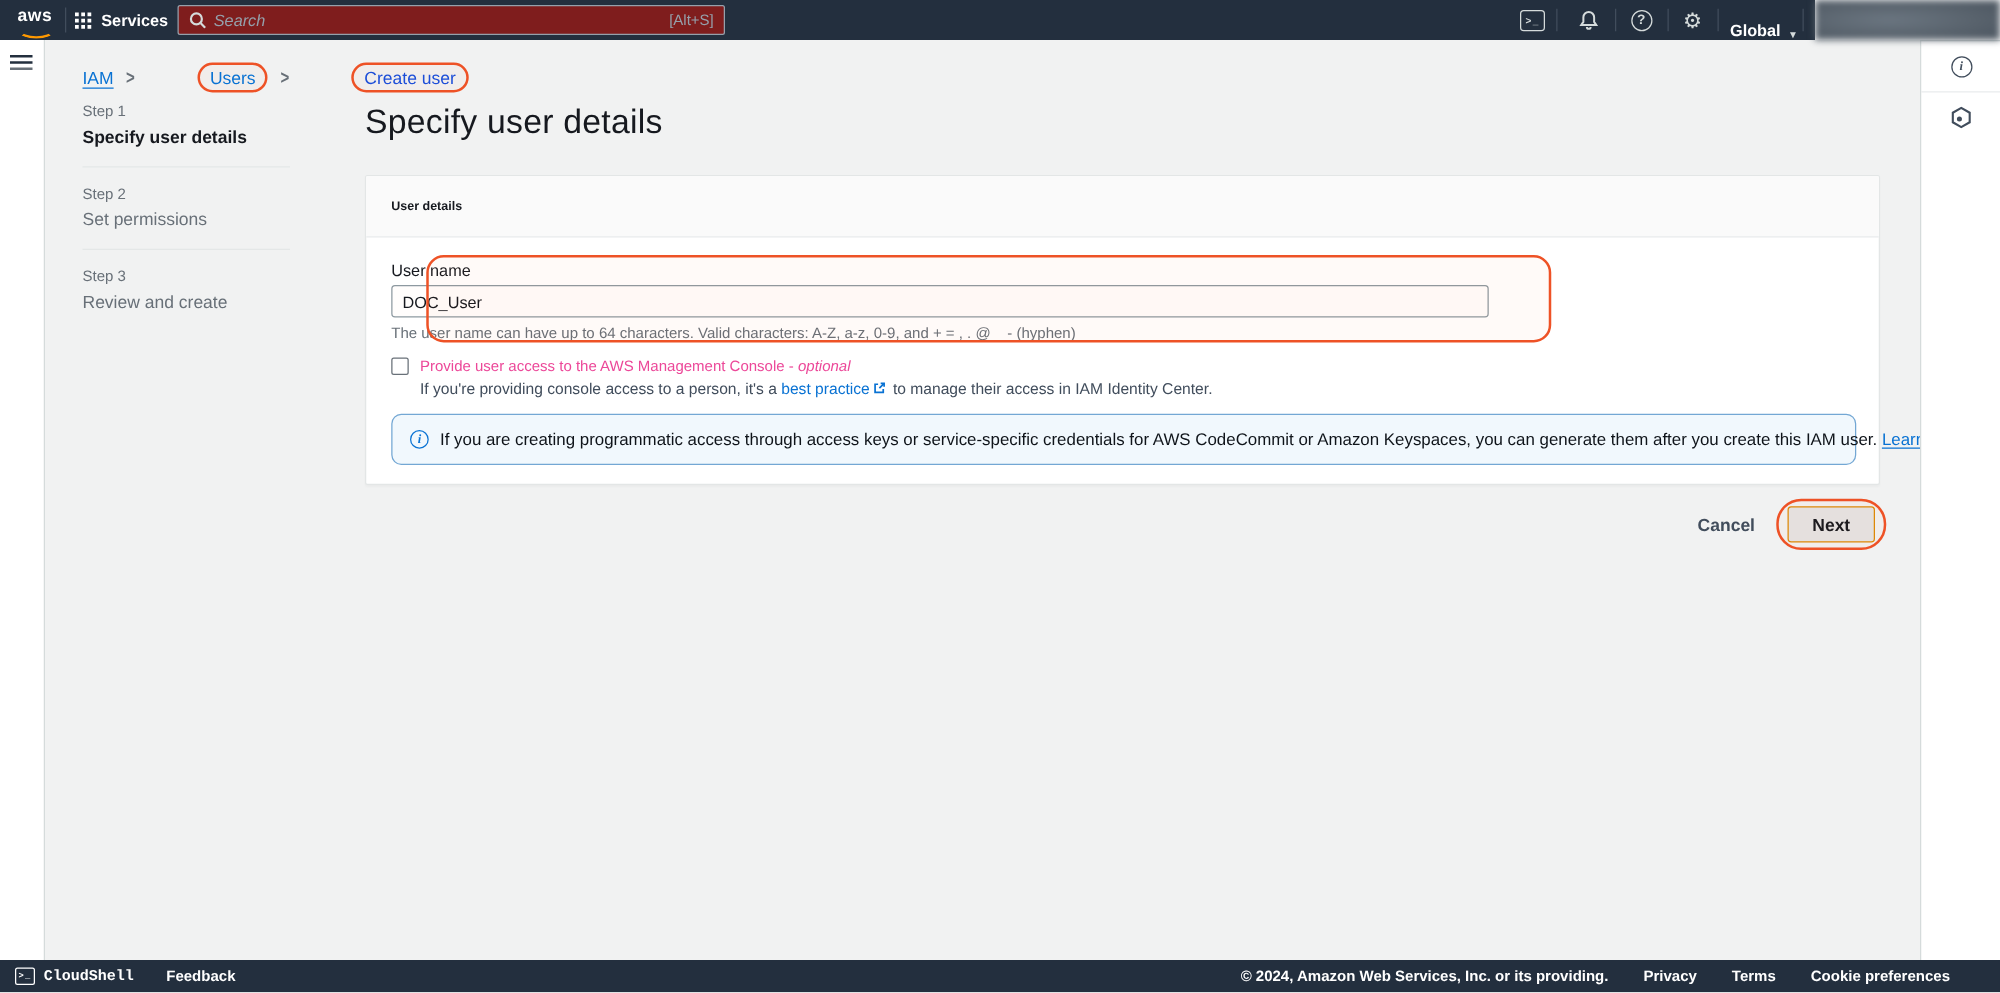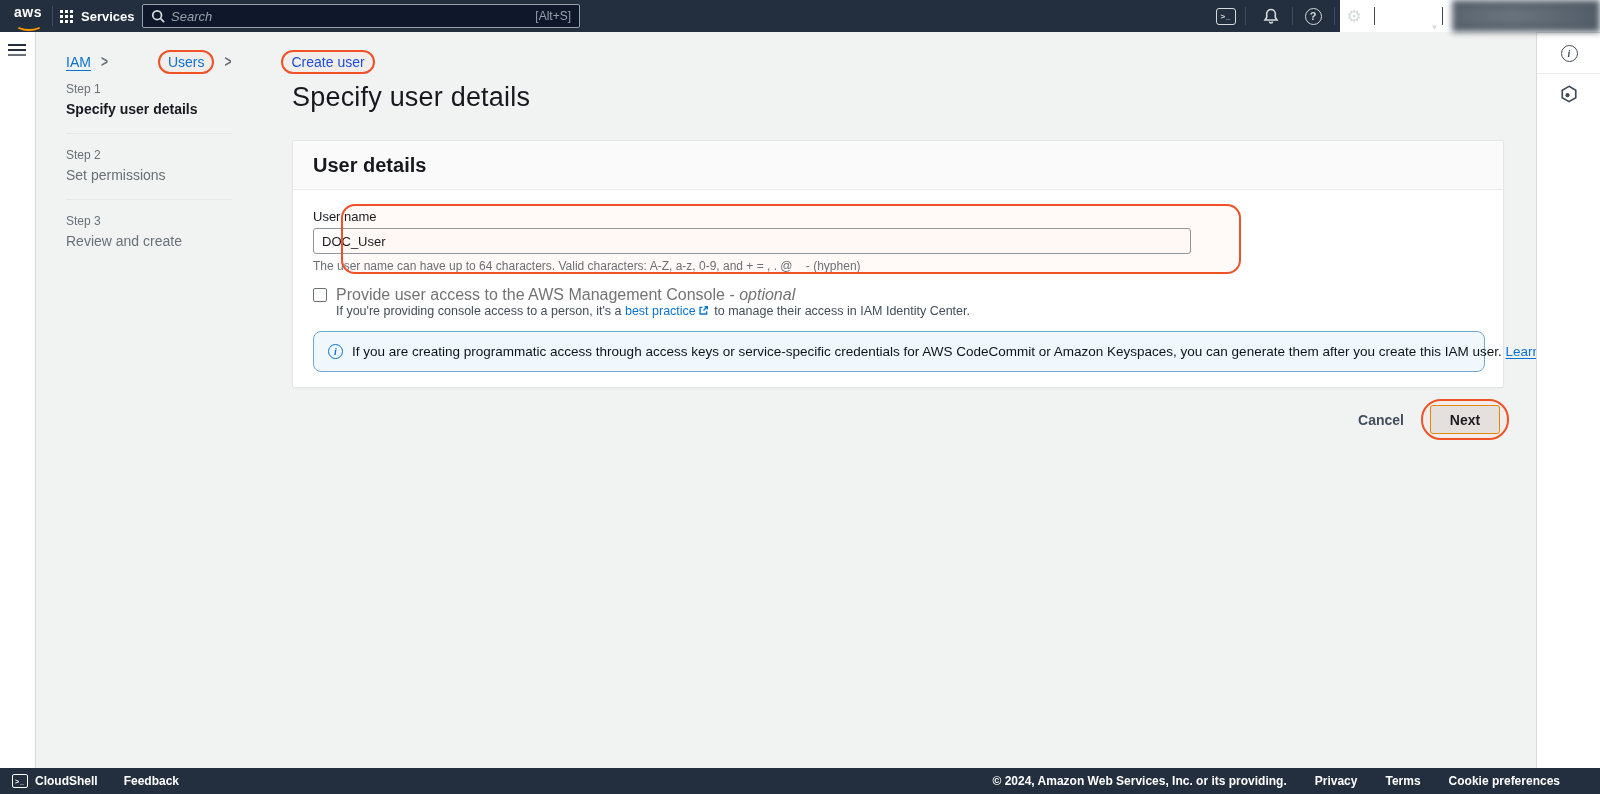--- a/index.html
+++ b/index.html
@@ -1,28 +1,28 @@
 <!DOCTYPE html>
 <html><head>
 <meta charset="utf-8">
 <style>
   * { margin:0; padding:0; box-sizing:border-box; }
   html,body { width:1600px; height:794px; font-family:"Liberation Sans", sans-serif; background:#fff; }
   #app { position:relative; width:1600px; height:794px; overflow:hidden; background:#fff; }
 
   
-  .topnav { position:absolute; top:0; left:0; width:1340px; height:32px; background:#232f3e; z-index:30; }
+  .topnav { position:absolute; top:0; left:0; width:1452px; height:32px; background:#232f3e; z-index:30; }
   .aws-logo { position:absolute; left:14px; top:4px; color:#fff; font-weight:bold; font-size:14px; letter-spacing:0.5px; }
   .aws-logo::after { content:""; position:absolute; left:1px; top:14px; width:24px; height:9px;
     border:2px solid transparent; border-bottom:2px solid #f90; border-radius:50%; }
   .nav-sep-logo { position:absolute; left:52px; top:6px; width:1px; height:20px; background:#414d5c; }
   .services { position:absolute; left:60px; top:0; height:32px; display:flex; align-items:center; gap:8px; color:#fff; font-size:13px; font-weight:bold; cursor:pointer; }
   .grid-icon { display:grid; grid-template-columns:repeat(3,3px); grid-template-rows:repeat(3,3px); gap:2px; }
   .grid-icon span { width:3px; height:3px; background:#fff; }
-  .searchbox { position:absolute; left:142px; top:4px; width:438px; height:24px; border:1px solid #95a0ab; border-radius:2px; background:#0f172a; display:flex; align-items:center; padding:0 8px; gap:6px; }
+  .searchbox { position:absolute; left:142px; top:4px; width:438px; height:24px; border:1px solid #95a0ab; border-radius:2px; background:#7f1d1d; display:flex; align-items:center; padding:0 8px; gap:6px; }
   .searchbox input { flex:1; background:transparent; border:none; outline:none; color:#d5dbdb; font-size:13px; font-family:"Liberation Sans", sans-serif; }
   .searchbox input::placeholder { color:#95a0ab; font-style:italic; }
   .search-shortcut { color:#95a0ab; font-size:12px; }
   .nav-icon { position:absolute; top:0; height:32px; display:flex; align-items:center; justify-content:center; color:#d5dbdb; cursor:pointer; }
   .nav-vsep { position:absolute; top:7px; width:1px; height:18px; background:#414d5c; }
   .terminal-glyph { width:20px; height:17px; border:1.5px solid #d5dbdb; border-radius:3px; color:#d5dbdb; font-size:8px; font-weight:bold; display:flex; align-items:center; justify-content:center; letter-spacing:1px; }
   .qmark { width:17px; height:17px; border:1.5px solid #d5dbdb; border-radius:50%; font-size:11px; font-weight:bold; display:flex; align-items:center; justify-content:center; }
   .gear-glyph { font-size:17px; line-height:17px; }
   .region { position:absolute; left:1384px; top:0; height:32px; display:flex; align-items:flex-end; gap:6px; color:#fff; font-size:13px; font-weight:bold; cursor:pointer; }
   .caret { font-size:8px; color:#d5dbdb; }
@@ -54,50 +54,50 @@
   .step-label { font-size:12px; color:#687078; margin-bottom:5px; }
   .step-title { font-size:14px; color:#687078; }
   .step.active .step-title { color:#16191f; font-weight:bold; }
   .step-divider { height:1px; background:#e4e7e7; margin:16px 0 14px 0; }
 
   .page-title { position:absolute; left:292px; top:82px; font-size:27px; color:#16191f; font-weight:500; letter-spacing:0.2px; }
 
   
   .card { position:absolute; left:292px; top:140px; width:1212px; height:248px; background:#fff; border:1px solid #e3e6e6; border-radius:2px; box-shadow:0 1px 2px rgba(0,0,0,0.03); }
   .card-header { height:49px; background:#fafafa; border-bottom:1px solid #e9ebed; display:flex; align-items:center; padding:0 20px; }
-  .card-header h2 { font-size:20px; color:#16191f; font-weight:bold; }
+  .card-header h2 { font-size:10px; color:#16191f; font-weight:bold; }
 
   .username-annot { position:absolute; left:8px; top:63px; width:900px; height:70px; pointer-events:none; z-index:5; }
   .field-label { position:absolute; left:20px; top:68px; font-size:13px; color:#16191f; }
   .username-input { position:absolute; left:20px; top:87px; width:878px; height:26px; border:1px solid #8d99a0; border-radius:3px; background:#fffdfc; font-size:13px; color:#16191f; padding:0 8px; font-family:"Liberation Sans", sans-serif; outline:none; }
   .field-help { position:absolute; left:20px; top:118px; font-size:12px; color:#687078; }
 
   .checkbox-row { position:absolute; left:20px; top:145px; display:flex; align-items:center; gap:9px; }
   .checkbox { width:14px; height:14px; border:1px solid #687078; border-radius:2px; background:#fff; cursor:pointer; }
-  .checkbox-label { font-size:16px; color:#737373; cursor:default; }
+  .checkbox-label { font-size:12px; color:#ec4899; cursor:default; }
   .checkbox-label .opt { font-style:italic; }
   .checkbox-help { position:absolute; left:43px; top:163px; font-size:12.5px; color:#414d5c; }
   .inline-link { color:#0972d3; cursor:pointer; }
   .ext-icon { display:inline-block; vertical-align:-1px; margin:0 2px; }
 
   .alert { position:absolute; left:20px; top:190px; width:1172px; height:41px; border:1px solid #73a7d4; border-radius:8px; background:#f1f8fd; display:flex; align-items:center; padding:0 14px; gap:9px; }
   .alert-icon { width:15px; height:15px; min-width:15px; border:1.5px solid #0972d3; border-radius:50%; color:#0972d3; font-size:10px; font-weight:bold; font-style:italic; display:flex; align-items:center; justify-content:center; font-family:"Liberation Serif", serif; }
   .alert-text { font-size:13.5px; color:#0f141a; white-space:nowrap; }
   .alert-text .learn-more { color:#0972d3; text-decoration:underline; text-underline-offset:2px; cursor:pointer; }
 
   
   .actions { position:absolute; left:292px; top:404px; width:1212px; height:36px; }
   .cancel-btn { position:absolute; right:100px; top:8px; font-size:14px; font-weight:bold; color:#414d5c; background:none; border:none; cursor:pointer; font-family:"Liberation Sans", sans-serif; }
   .next-btn { position:absolute; right:4px; top:1px; width:70px; height:29px; background:#e5e5e5; border:1px solid #dd8a06; border-radius:3px; font-size:14px; font-weight:bold; color:#16191f; cursor:pointer; font-family:"Liberation Sans", sans-serif; }
   .next-annot { position:absolute; right:-5px; top:-5px; width:88px; height:41px; border-radius:20px; pointer-events:none; }
 
   
   .footer { position:absolute; left:0; top:768px; width:1600px; height:26px; background:#232f3e; z-index:30; display:flex; align-items:center; color:#fff; font-size:12px; font-weight:bold; }
   .footer-left { display:flex; align-items:center; gap:26px; margin-left:12px; }
-  .cloudshell { display:flex; align-items:flex-end; gap:7px; cursor:pointer; }
+  .cloudshell { display:flex; align-items:flex-end; gap:7px; cursor:pointer;font-family:Liberation Mono, monospace; }
   .cs-icon { width:16px; height:14px; border:1.2px solid #fff; border-radius:2px; font-size:7px; display:flex; align-items:center; justify-content:center; letter-spacing:1px; font-weight:bold; }
   .footer-right { position:absolute; right:40px; display:flex; align-items:center; gap:28px; }
   .footer-link { cursor:pointer; }
   .copyright { cursor:default; }
 </style>
 </head>
 <body>
 
 <div id="app">
 

